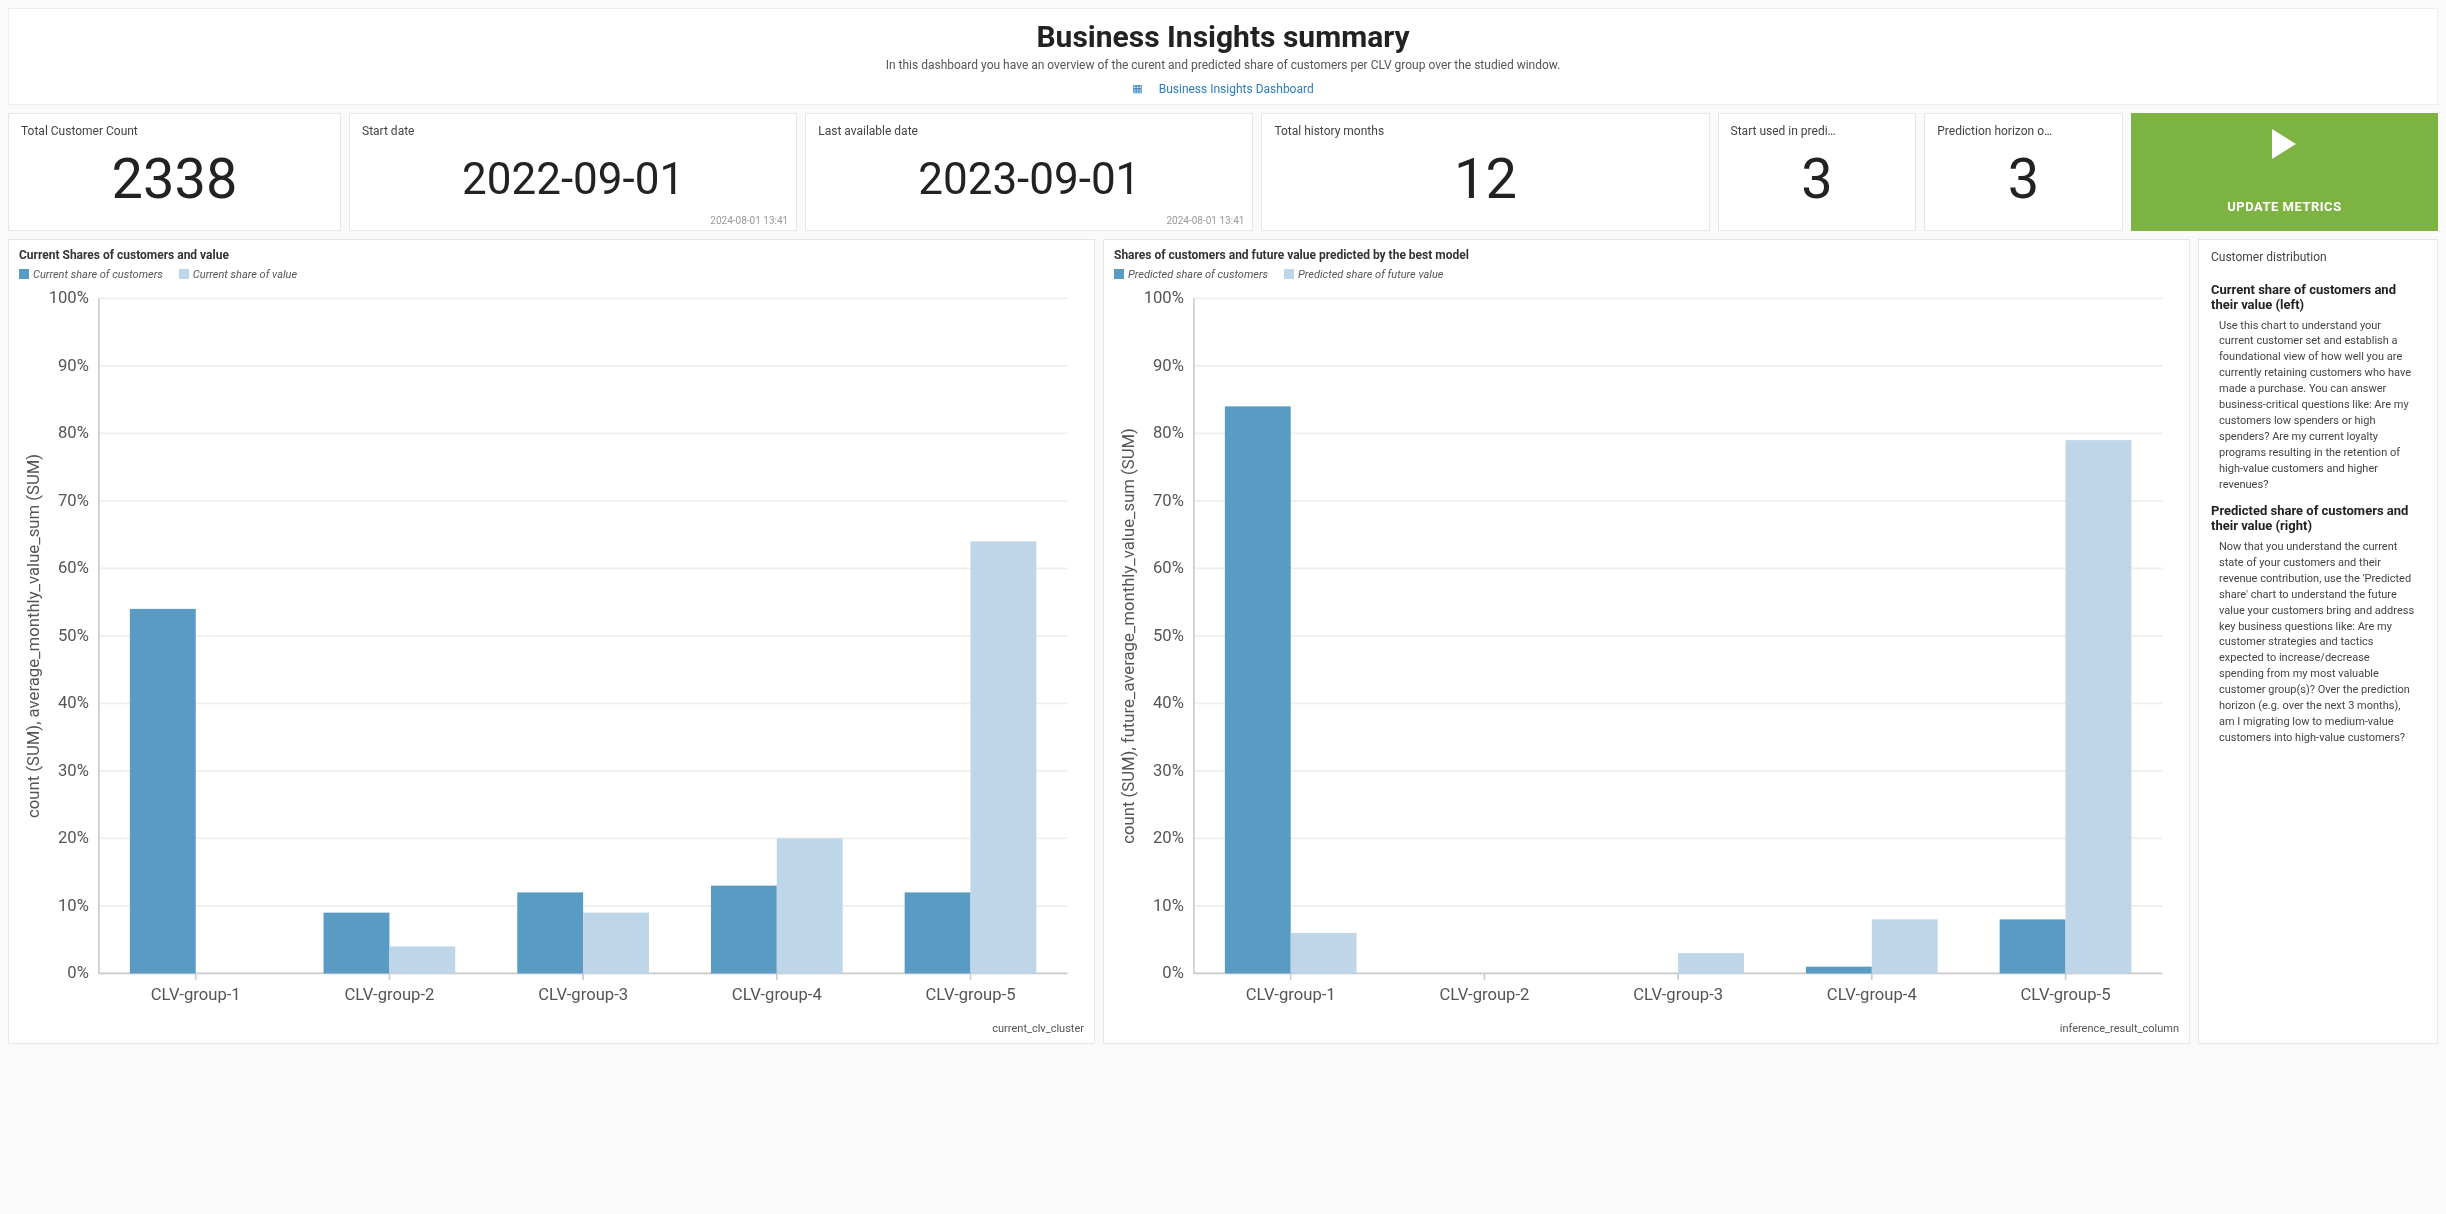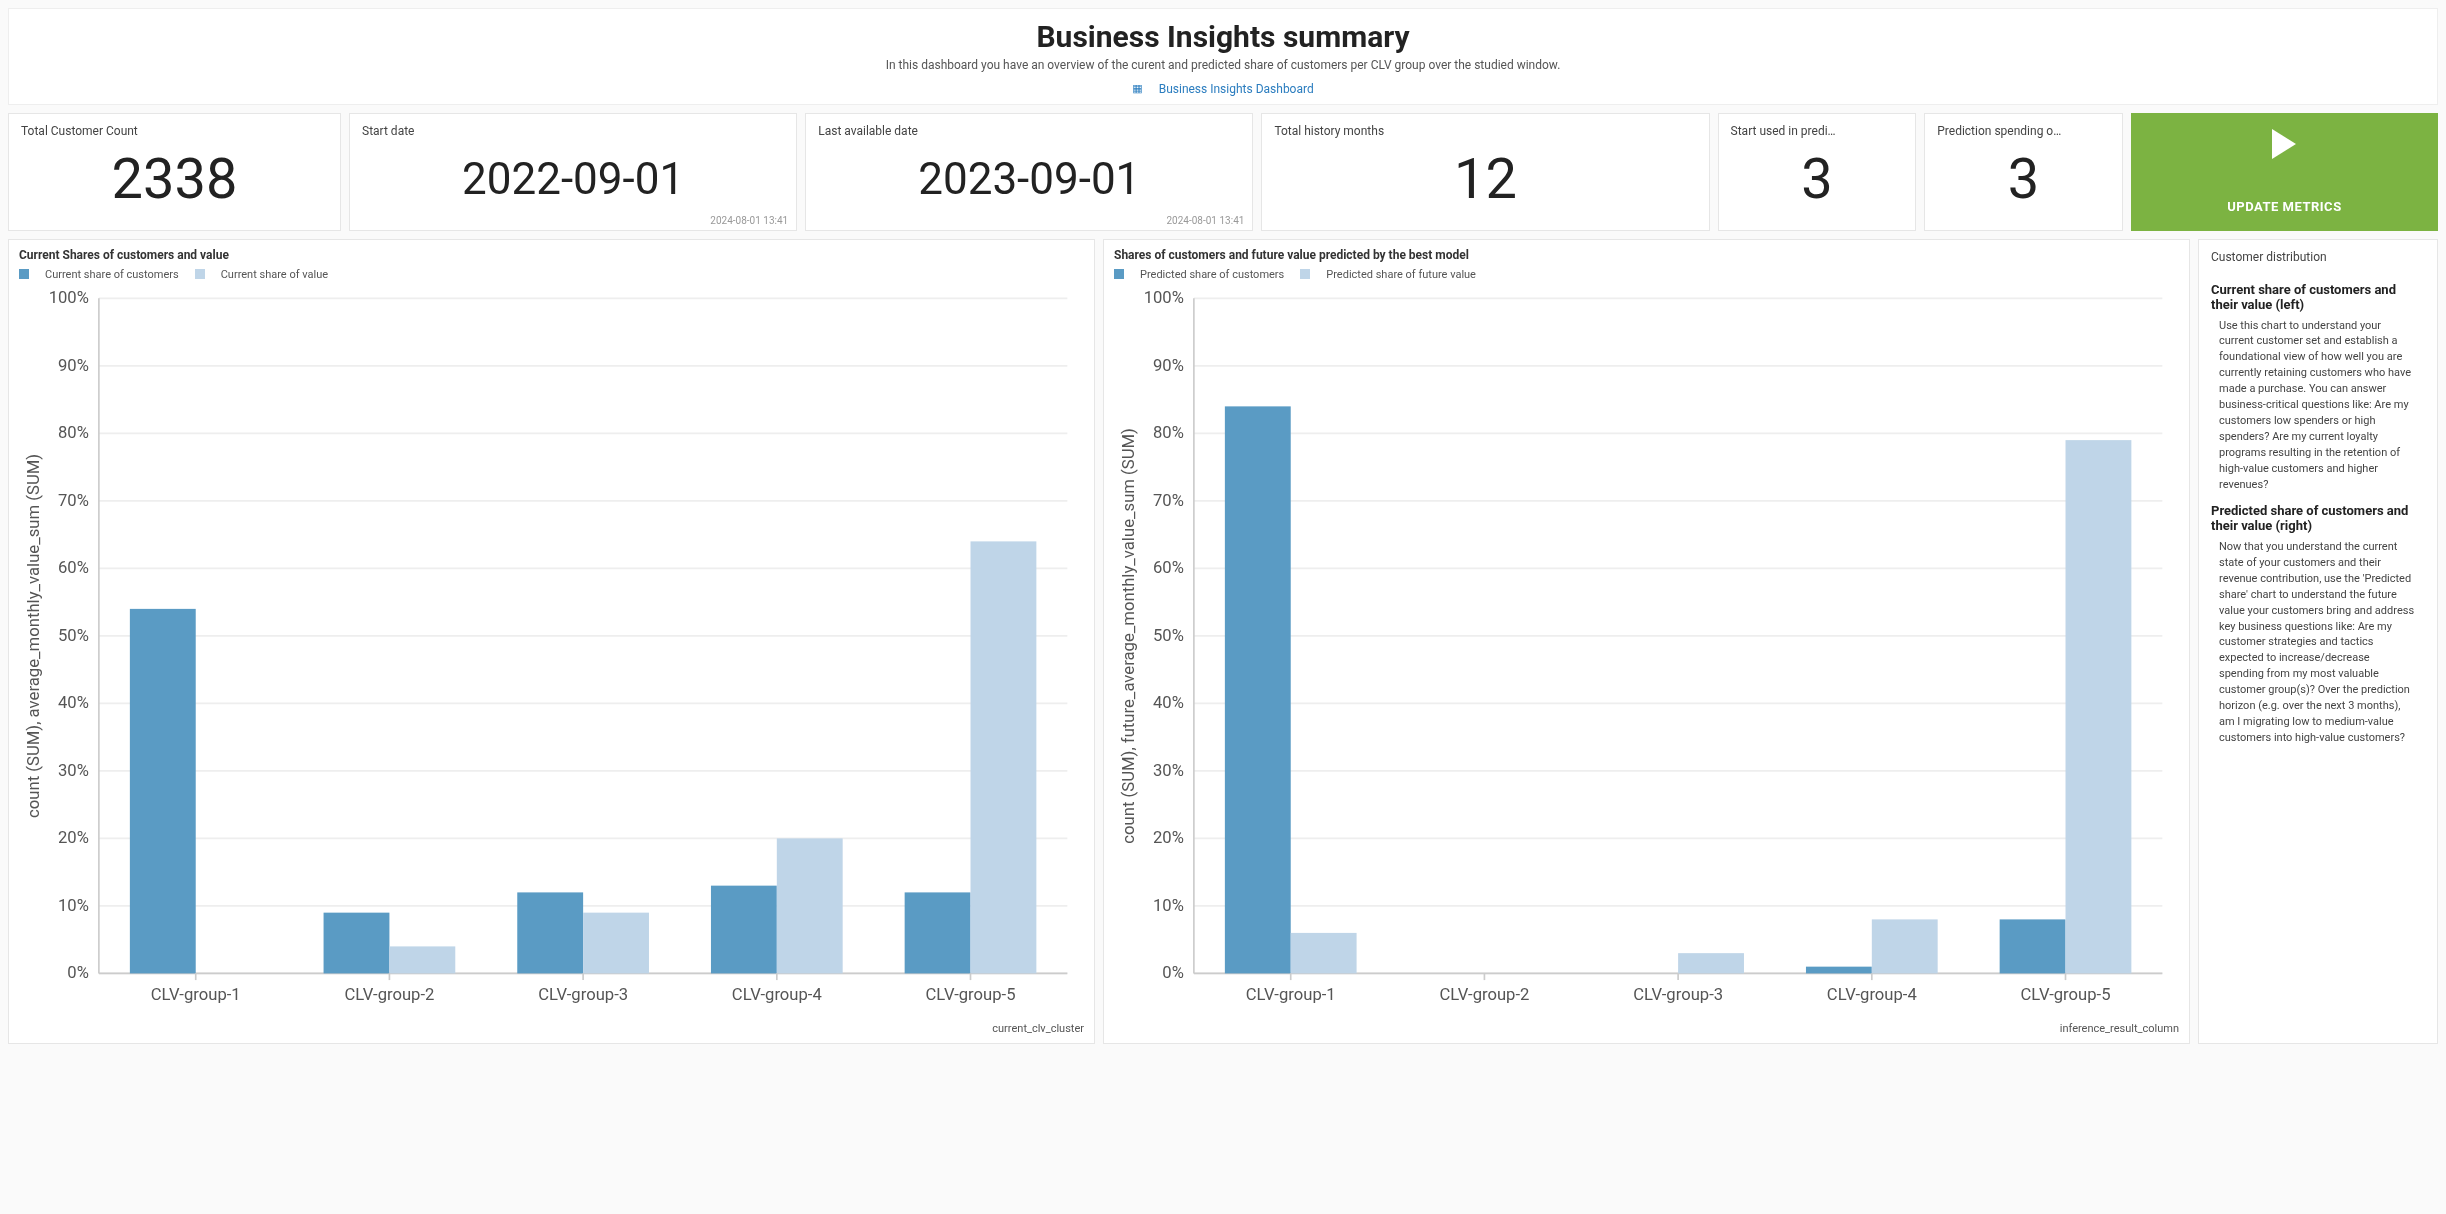--- a/index.html
+++ b/index.html
@@ -128,21 +128,21 @@
     color: #333;
     margin-bottom: 6px;
   }
   .legend {
     display: flex;
     gap: 16px;
     font-size: 11px;
     color: #555;
     margin-bottom: 4px;
   }
-  .legend .item { display: inline-flex; align-items: center; gap: 16px; }
+  .legend .item { display: inline-flex; align-items: center; gap: 4px; font-style: italic; }
   .legend .sw { width: 10px; height: 10px; display: inline-block; }
   .chart-area {
     flex: 1;
     position: relative;
   }
   svg { width: 100%; height: 100%; }
   .tick-label { font-size: 10px; fill: #555; }
   .grid-line { stroke: #eee; stroke-width: 1; }
   .axis-line { stroke: #ccc; stroke-width: 1; }
   .x-title {
@@ -208,21 +208,21 @@
   </div>
   <div class="metric-card wide">
     <div class="m-title">Total history months</div>
     <div class="m-value" style="font-size:56px;">12</div>
   </div>
   <div class="metric-card sm">
     <div class="m-title">Start used in predi…</div>
     <div class="m-value" style="font-size:56px;">3</div>
   </div>
   <div class="metric-card sm">
-    <div class="m-title">Prediction spending o…</div>
+    <div class="m-title">Prediction horizon o…</div>
     <div class="m-value" style="font-size:56px;">3</div>
   </div>
   <div class="update-card">
     <div class="play"></div>
     <div class="u-label">UPDATE METRICS</div>
   </div>
 </div>
 
 <div class="charts-row">
 

